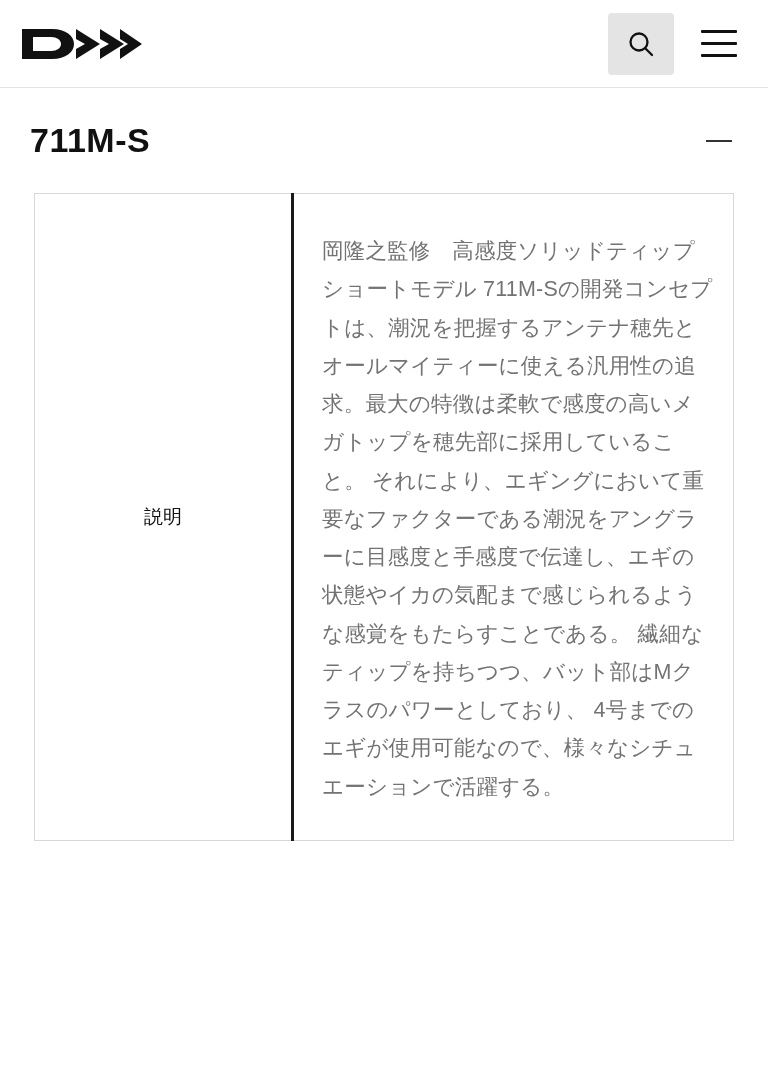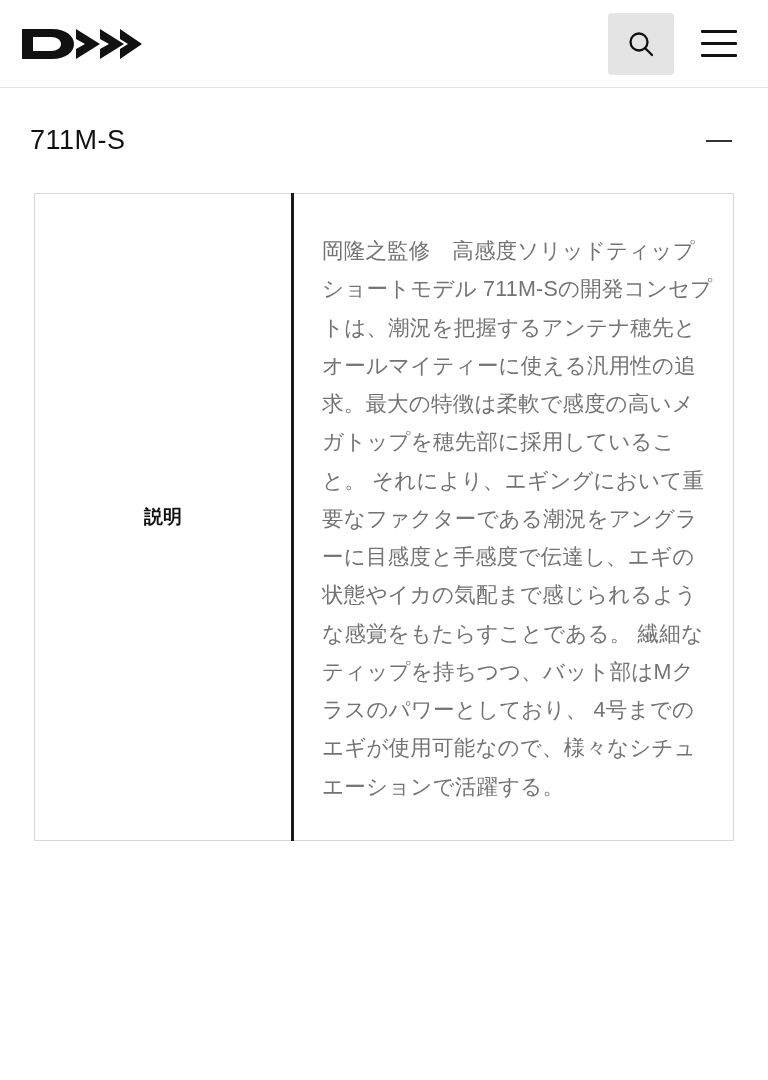--- a/index.html
+++ b/index.html
@@ -71,22 +71,22 @@
   
   .section-row {
     height: 105px;
     display: flex;
     align-items: center;
     justify-content: space-between;
     padding: 0 32px 0 30px;
     box-sizing: border-box;
   }
   .section-title {
-    font-size: 27px;
-    font-weight: normal;
+    font-size: 34px;
+    font-weight: bold;
     letter-spacing: 0.5px;
     color: #111111;
     margin: 0;
   }
   .collapse-toggle {
     background: transparent;
     border: none;
     padding: 0;
     cursor: pointer;
     display: flex;
@@ -111,21 +111,21 @@
     width: 100%;
     border-collapse: collapse;
     border: 1px solid #d8d8d8;
     table-layout: fixed;
   }
   .spec-table th {
     width: 236px;
     text-align: center;
     vertical-align: middle;
     font-size: 19px;
-    font-weight: bold;
+    font-weight: normal;
     color: #111111;
     border-right: 3px solid #1a1a1a;
     padding: 28px 10px;
   }
   .spec-table td {
     vertical-align: top;
     padding: 38px 20px 34px 28px;
     font-size: 21.5px;
     line-height: 1.78;
     color: #737373;

